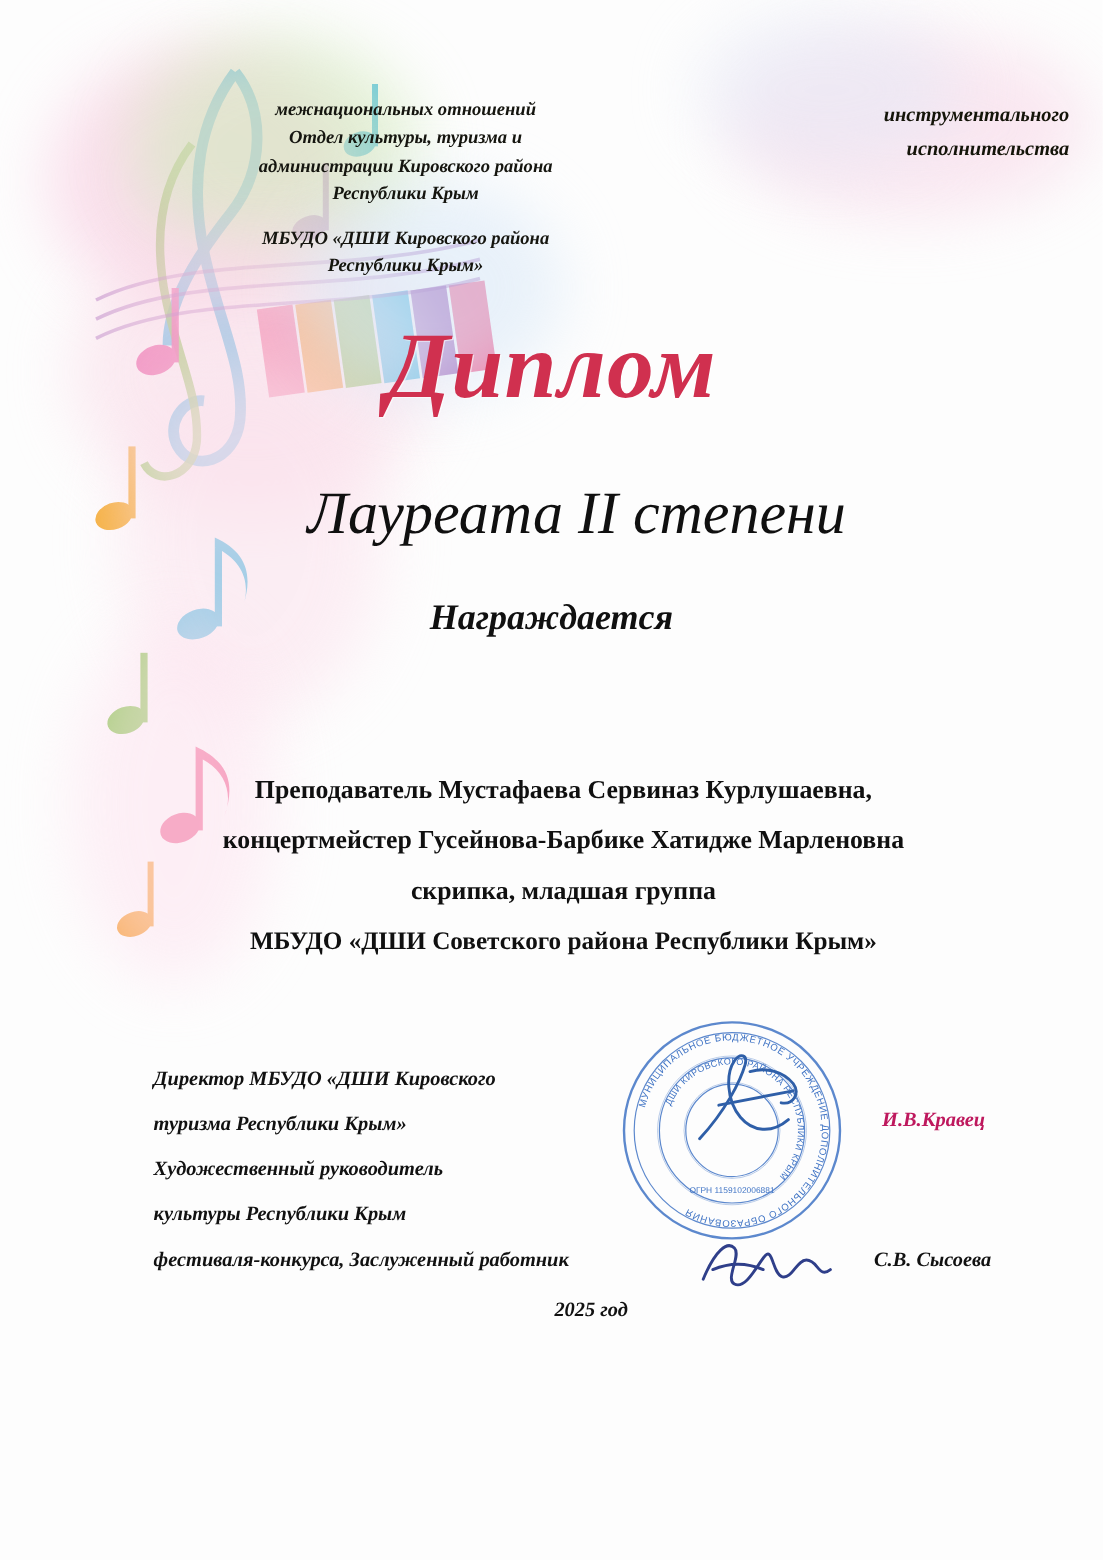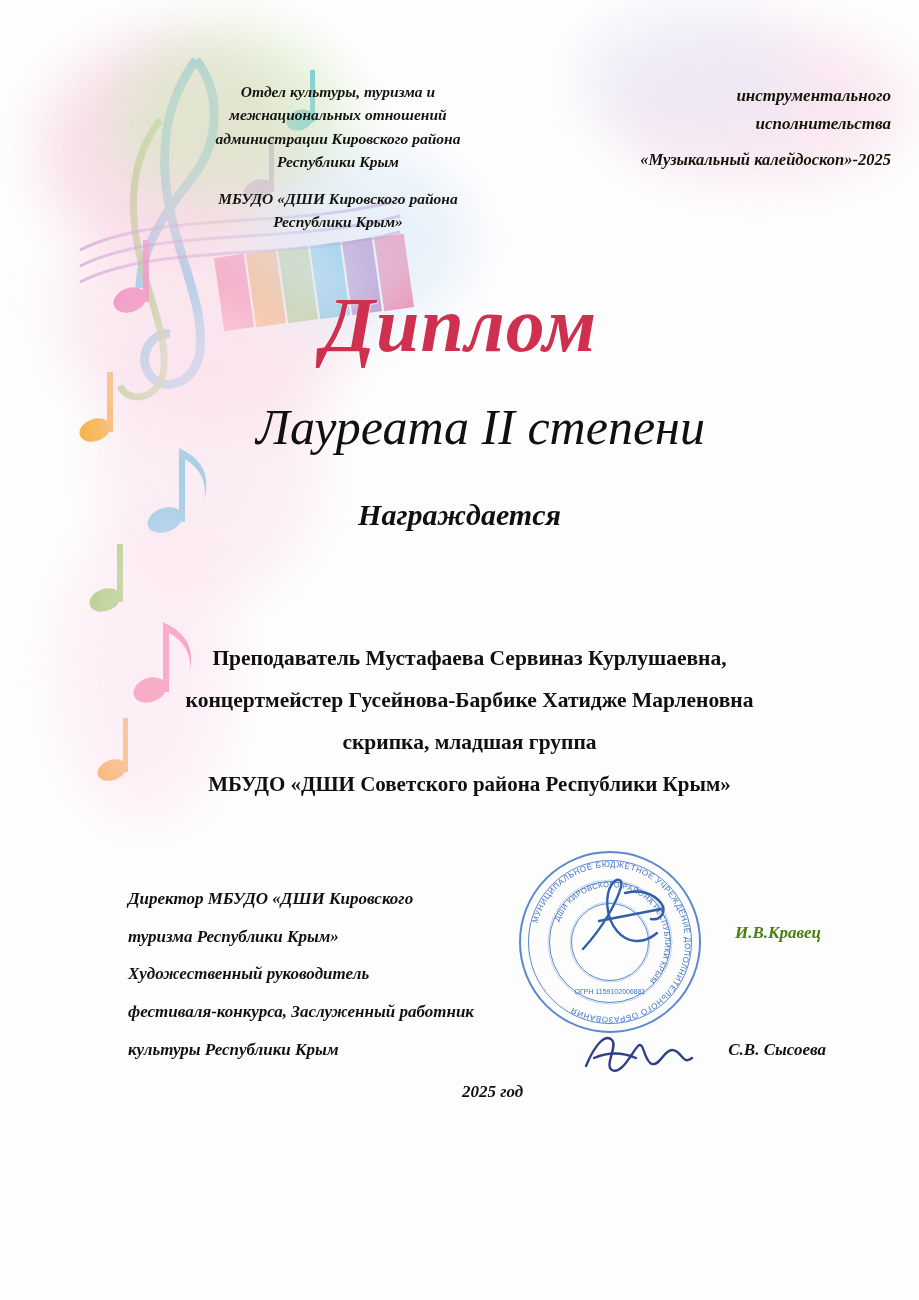--- a/index.html
+++ b/index.html
@@ -79,21 +79,21 @@
   .hdr-right .fest {
     margin-top: 10px;
     font-size: 16.5px;
   }
 
   
   .diplom {
     position: absolute;
     left: 0;
     right: 0;
-    top: 280px;
+    top: 260px;
     text-align: center;
     font-family: "Liberation Serif", serif;
     font-style: italic;
     font-weight: bold;
     font-size: 78px;
     letter-spacing: 1px;
     color: #d0304f;
     text-shadow: 1px 1px 0 rgba(255,255,255,.6);
   }
   .laureat {
@@ -164,21 +164,21 @@
     color: #111;
   }
   .sig-name-1 {
     position: absolute;
     right: 98px;
     top: 923px;
     font-family: "Liberation Serif", serif;
     font-style: italic;
     font-weight: bold;
     font-size: 17px;
-    color: #4d7c0f;
+    color: #be185d;
   }
   .sig-name-2 {
     position: absolute;
     right: 93px;
     top: 1040px;
     font-family: "Liberation Serif", serif;
     font-style: italic;
     font-weight: bold;
     font-size: 17px;
     color: #111;
@@ -300,51 +300,50 @@
       </g>
     </svg>
   </div>
 
   <div class="deco-right">
     <div class="wash" style="right:10px; top:30px; width:300px; height:150px; background:#f7d5e6;"></div>
     <div class="wash" style="right:120px; top:10px; width:220px; height:130px; background:#e5e9f6;"></div>
   </div>
 
   <div class="hdr-left">
+    <div>межнациональных отношений</div>
     <div>Отдел культуры, туризма и</div>
-    <div>межнациональных отношений</div>
     <div>администрации Кировского района</div>
     <div>Республики Крым</div>
     <div class="block2">МБУДО «ДШИ Кировского района</div>
     <div>Республики Крым»</div>
   </div>
 
   <div class="hdr-right">
     <div>инструментального</div>
     <div>исполнительства</div>
-    <div class="fest">«Музыкальный калейдоскоп»-2025</div>
   </div>
 
   <div class="diplom">Диплом</div>
   <div class="laureat">Лауреата II степени</div>
   <div class="nagr">Награждается</div>
 
   <div class="details">
     <div>Преподаватель Мустафаева Сервиназ Курлушаевна,</div>
     <div>концертмейстер Гусейнова-Барбике Хатидже Марленовна</div>
     <div>скрипка, младшая группа</div>
     <div class="line-school">МБУДО «ДШИ Советского района Республики Крым»</div>
   </div>
 
   <div class="sig-left">
     <div>Директор МБУДО «ДШИ Кировского</div>
     <div>туризма Республики Крым»</div>
     <div>Художественный руководитель</div>
+    <div>культуры Республики Крым</div>
     <div>фестиваля-конкурса, Заслуженный работник</div>
-    <div>культуры Республики Крым</div>
   </div>
 
   <div class="sig-name-1">И.В.Кравец</div>
   <div class="sig-name-2">С.В. Сысоева</div>
   <div class="year">2025 год</div>
 
   <div class="stamp">
     <div class="stamp-ring"></div>
     <div class="stamp-ring r2"></div>
     <div class="stamp-ring r3"></div>

